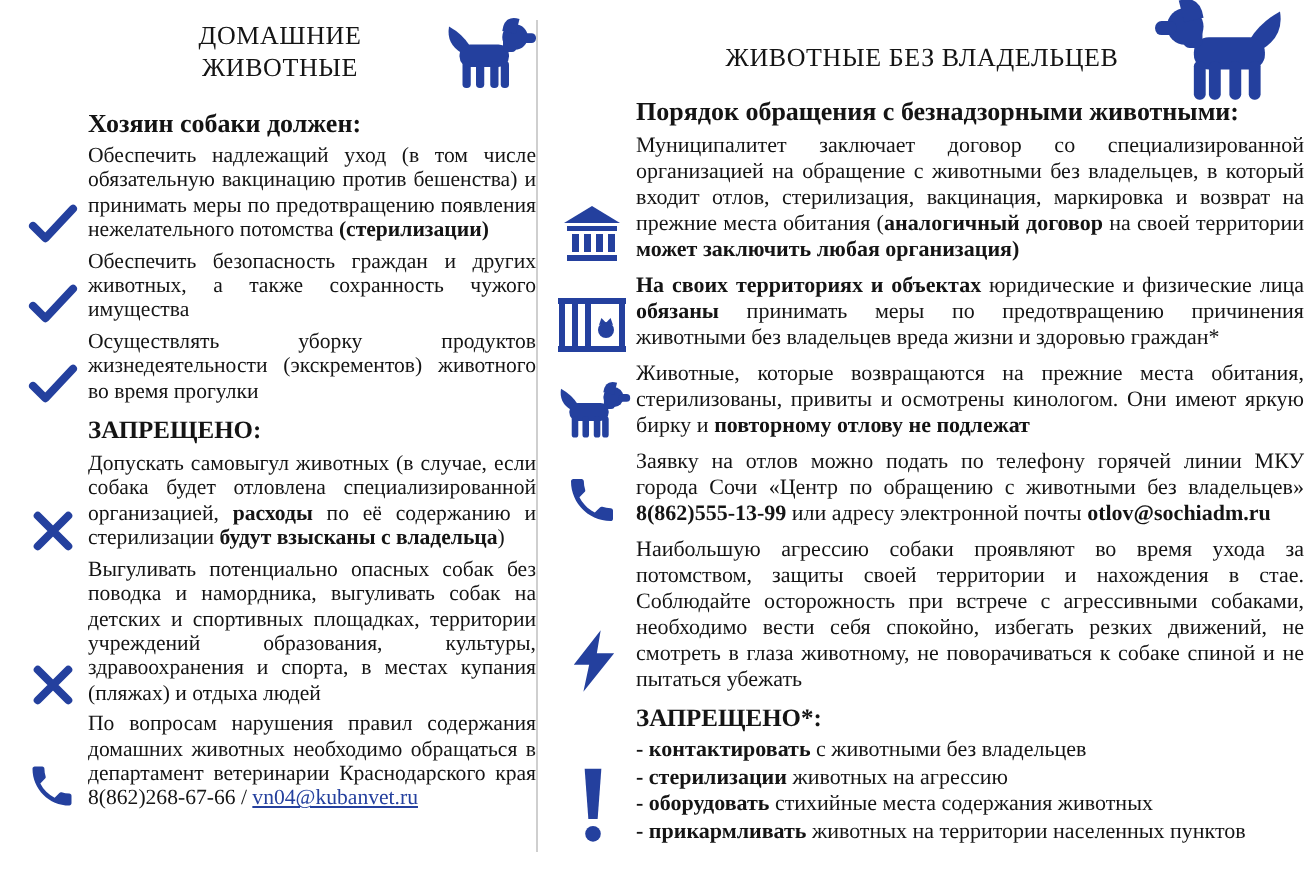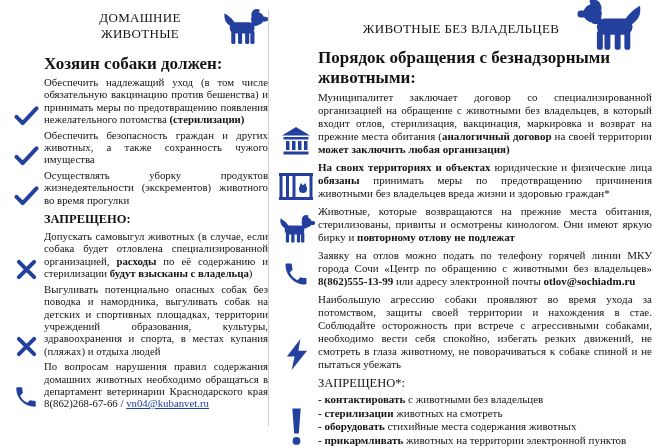--- a/index.html
+++ b/index.html
@@ -11,40 +11,40 @@
 
   .col{position:absolute;top:0;}
   .col-left{left:8px;top:2px;width:260px;}
   .col-right{left:274px;top:0;width:378px;}
 
   .header-row{display:flex;align-items:center;height:48px;}
   h1{font-size:13px;font-weight:400;margin:0;letter-spacing:.3px;flex:1;text-align:center;}
   .col-left h1{margin-left:52px;}
   .col-right h1{margin-left:76px;margin-top:10px;}
 
-  .subhead{font-size:17px;font-weight:700;margin:4px 0 2px 36px;}
+  .subhead{font-size:13px;font-weight:700;margin:4px 0 2px 36px;}
   .col-right .subhead{margin:0 0 3px 44px;}
 
   .banhead{font-size:12.5px;font-weight:700;margin:6px 0 3px 36px;}
 
   .row{display:flex;align-items:flex-end;margin-bottom:3px;}
   .col-right .row{margin-bottom:5px;}
   .gutter{flex:0 0 36px;display:flex;justify-content:center;align-items:center;}
   .col-right .gutter{flex:0 0 44px;}
   p.body{margin:0;flex:1;font-size:10.8px;line-height:12.4px;text-align:justify;}
   .col-right p.body{font-size:11px;line-height:13px;}
 
   b{font-weight:700;}
   .link{color:var(--accent);text-decoration:underline;}
 
   .blue{color:var(--accent);fill:currentColor;}
   .stroke-ic path{stroke:var(--accent);}
 
   .forb-block{flex:1;}
-  .forb-block h2{font-size:12.5px;font-weight:400;margin:0 0 2px;}
+  .forb-block h2{font-size:12.5px;font-weight:700;margin:0 0 2px;}
   .rule{font-size:11px;line-height:13.5px;}
 
   .footnote{position:absolute;left:44px;top:450px;font-family:"Liberation Sans",sans-serif;
             font-size:8.5px;color:#222;}
 </style>
 </head>
 <body>
 
 <svg width="0" height="0" style="position:absolute">
   <defs>
@@ -204,21 +204,21 @@
     <div class="row">
       <span class="gutter blue">
         <svg width="13" height="40" viewBox="0 0 14 40">
             <path d="M2.5,0 H11.5 L9.5,27 H4.5 Z"></path>
             <circle cx="7" cy="35" r="4.2"></circle>
           </svg>
       </span>
       <div class="forb-block">
         <h2>ЗАПРЕЩЕНО*:</h2>
         <div class="rule"><b>- контактировать</b><span> с животными без владельцев</span></div>
-        <div class="rule"><b>- стерилизации</b><span> животных на смотреть</span></div>
+        <div class="rule"><b>- стерилизации</b><span> животных на агрессию</span></div>
         <div class="rule"><b>- оборудовать</b><span> стихийные места содержания животных</span></div>
-        <div class="rule"><b>- прикармливать</b><span> животных на территории электронной пунктов</span></div>
+        <div class="rule"><b>- прикармливать</b><span> животных на территории населенных пунктов</span></div>
       </div>
     </div>
   </div>
 
   <div class="footnote">* В соответствии с постановлением Губернатора Краснодарского края от 29.03.2023 № 149</div>
 </div>
 
 </body></html>

